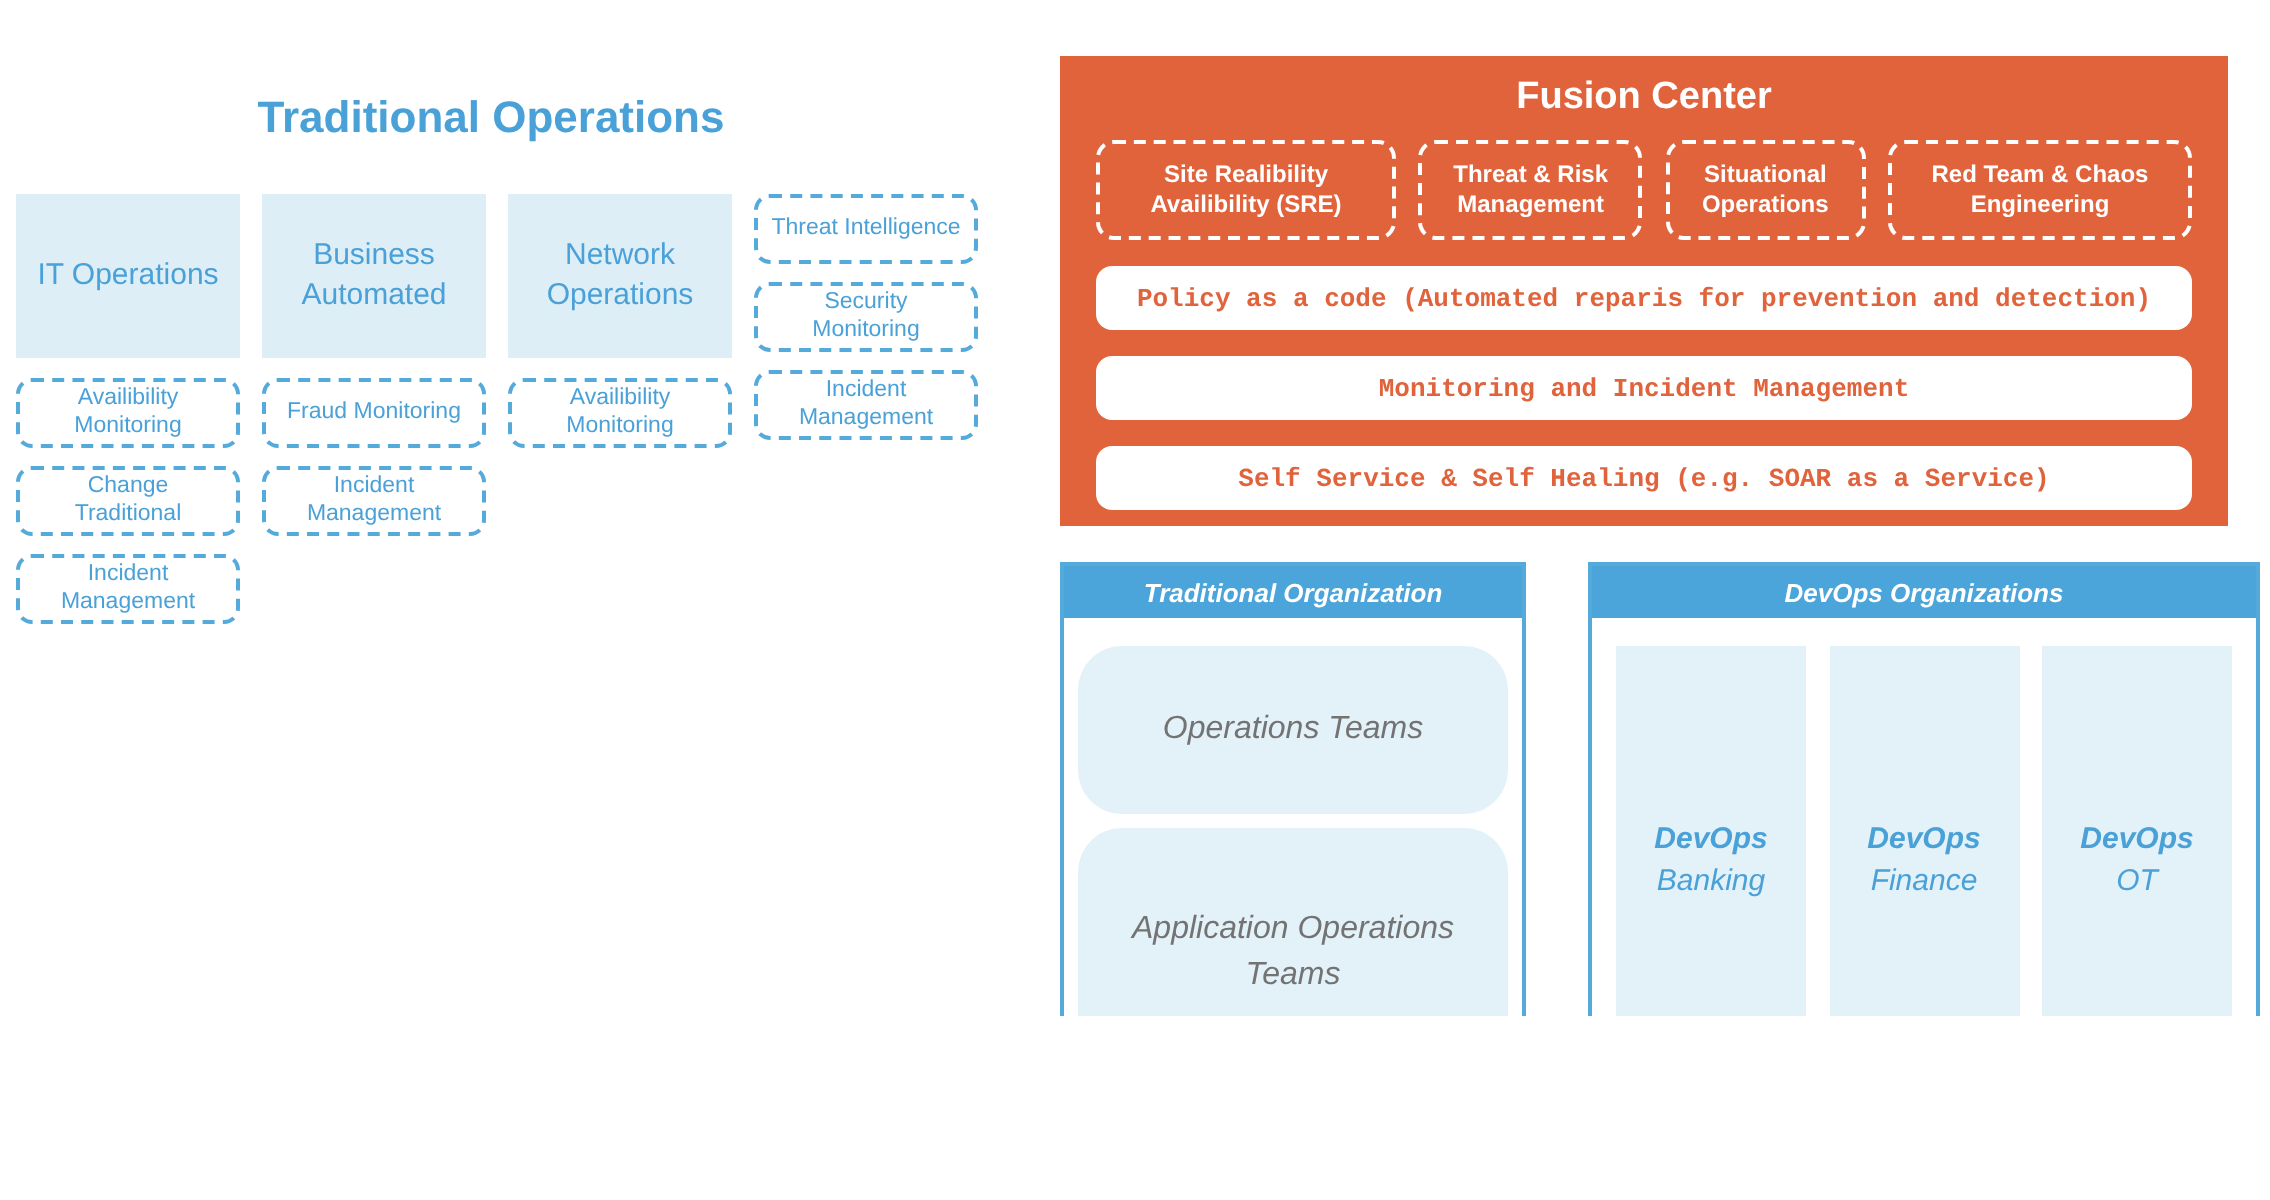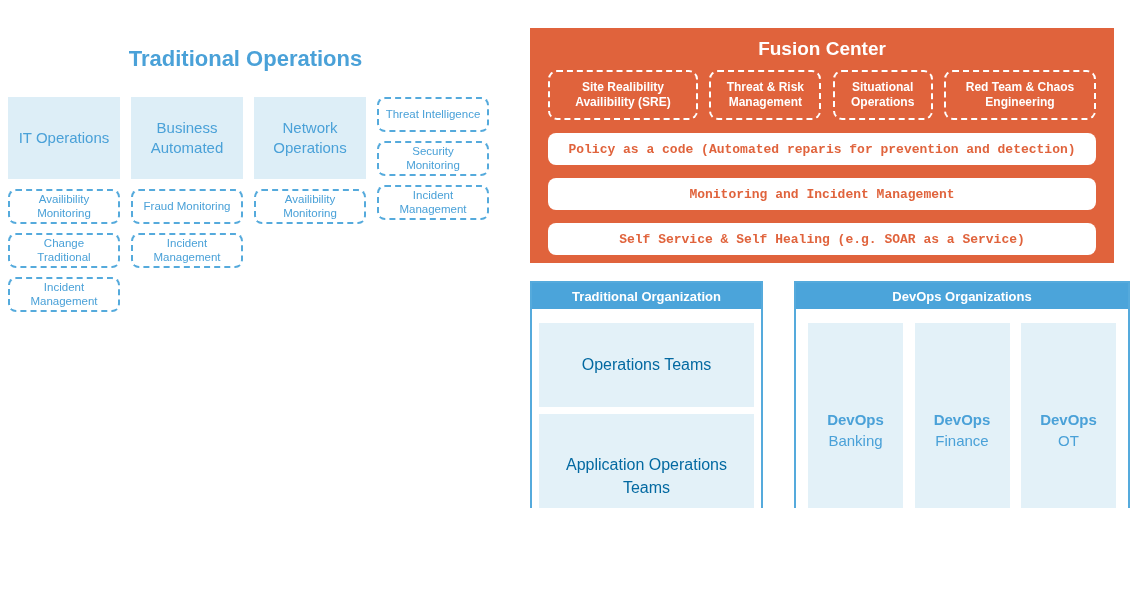--- a/index.html
+++ b/index.html
@@ -90,36 +90,38 @@
     text-align: center;
     font-family: Liberation Mono, monospace;
   }
 
   
   .panel {
     position: absolute;
     top: 281px; height: 269px;
     background: #ffffff;
     border: 2px solid #55AADC;
+    font-style: italic;
   }
   .panel-a { left: 530px; width: 233px; }
   .panel-b { left: 794px; width: 336px; }
   .panel-head {
     height: 26px;
     background: #4BA4DA;
     color: #ffffff; font-weight: bold; font-size: 13px;
     display: flex; align-items: center; justify-content: center;
   }
   .panel-a-body { padding: 14px 7px 0; }
   .team-box {
     background: #E3F1F8;
     display: flex; align-items: center; justify-content: center;
     text-align: center;
-    color: #0369a1; font-size: 16px; line-height: 1.4;
+    color: #737373; font-size: 16px; line-height: 1.4;
     padding: 0 14px;
+    border-radius: 22px;
   }
   .team-1 { height: 84px; margin-bottom: 7px; }
   .team-2 { height: 125px; }
   .panel-b-body {
     padding: 14px 12px 0;
     display: flex; justify-content: space-between;
   }
   .devops-col {
     width: 95px; height: 215px;
     background: #E3F1F8;

